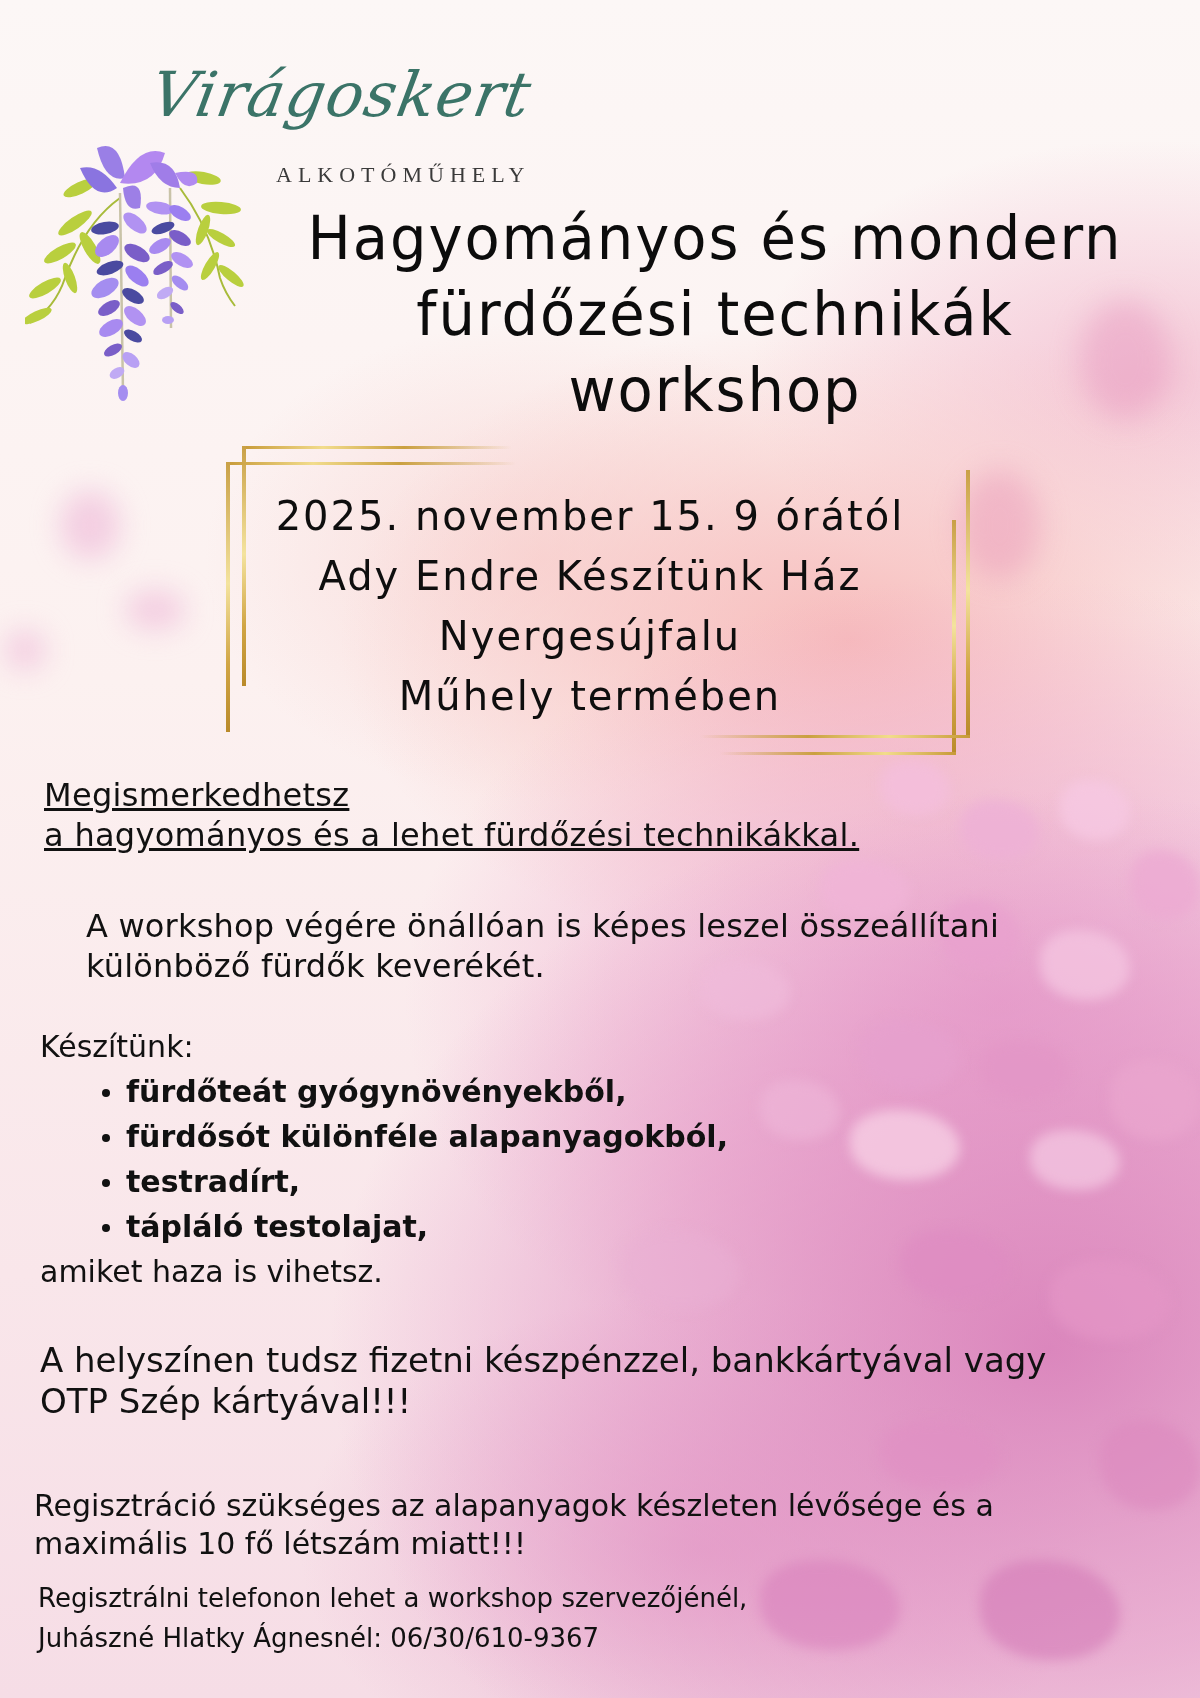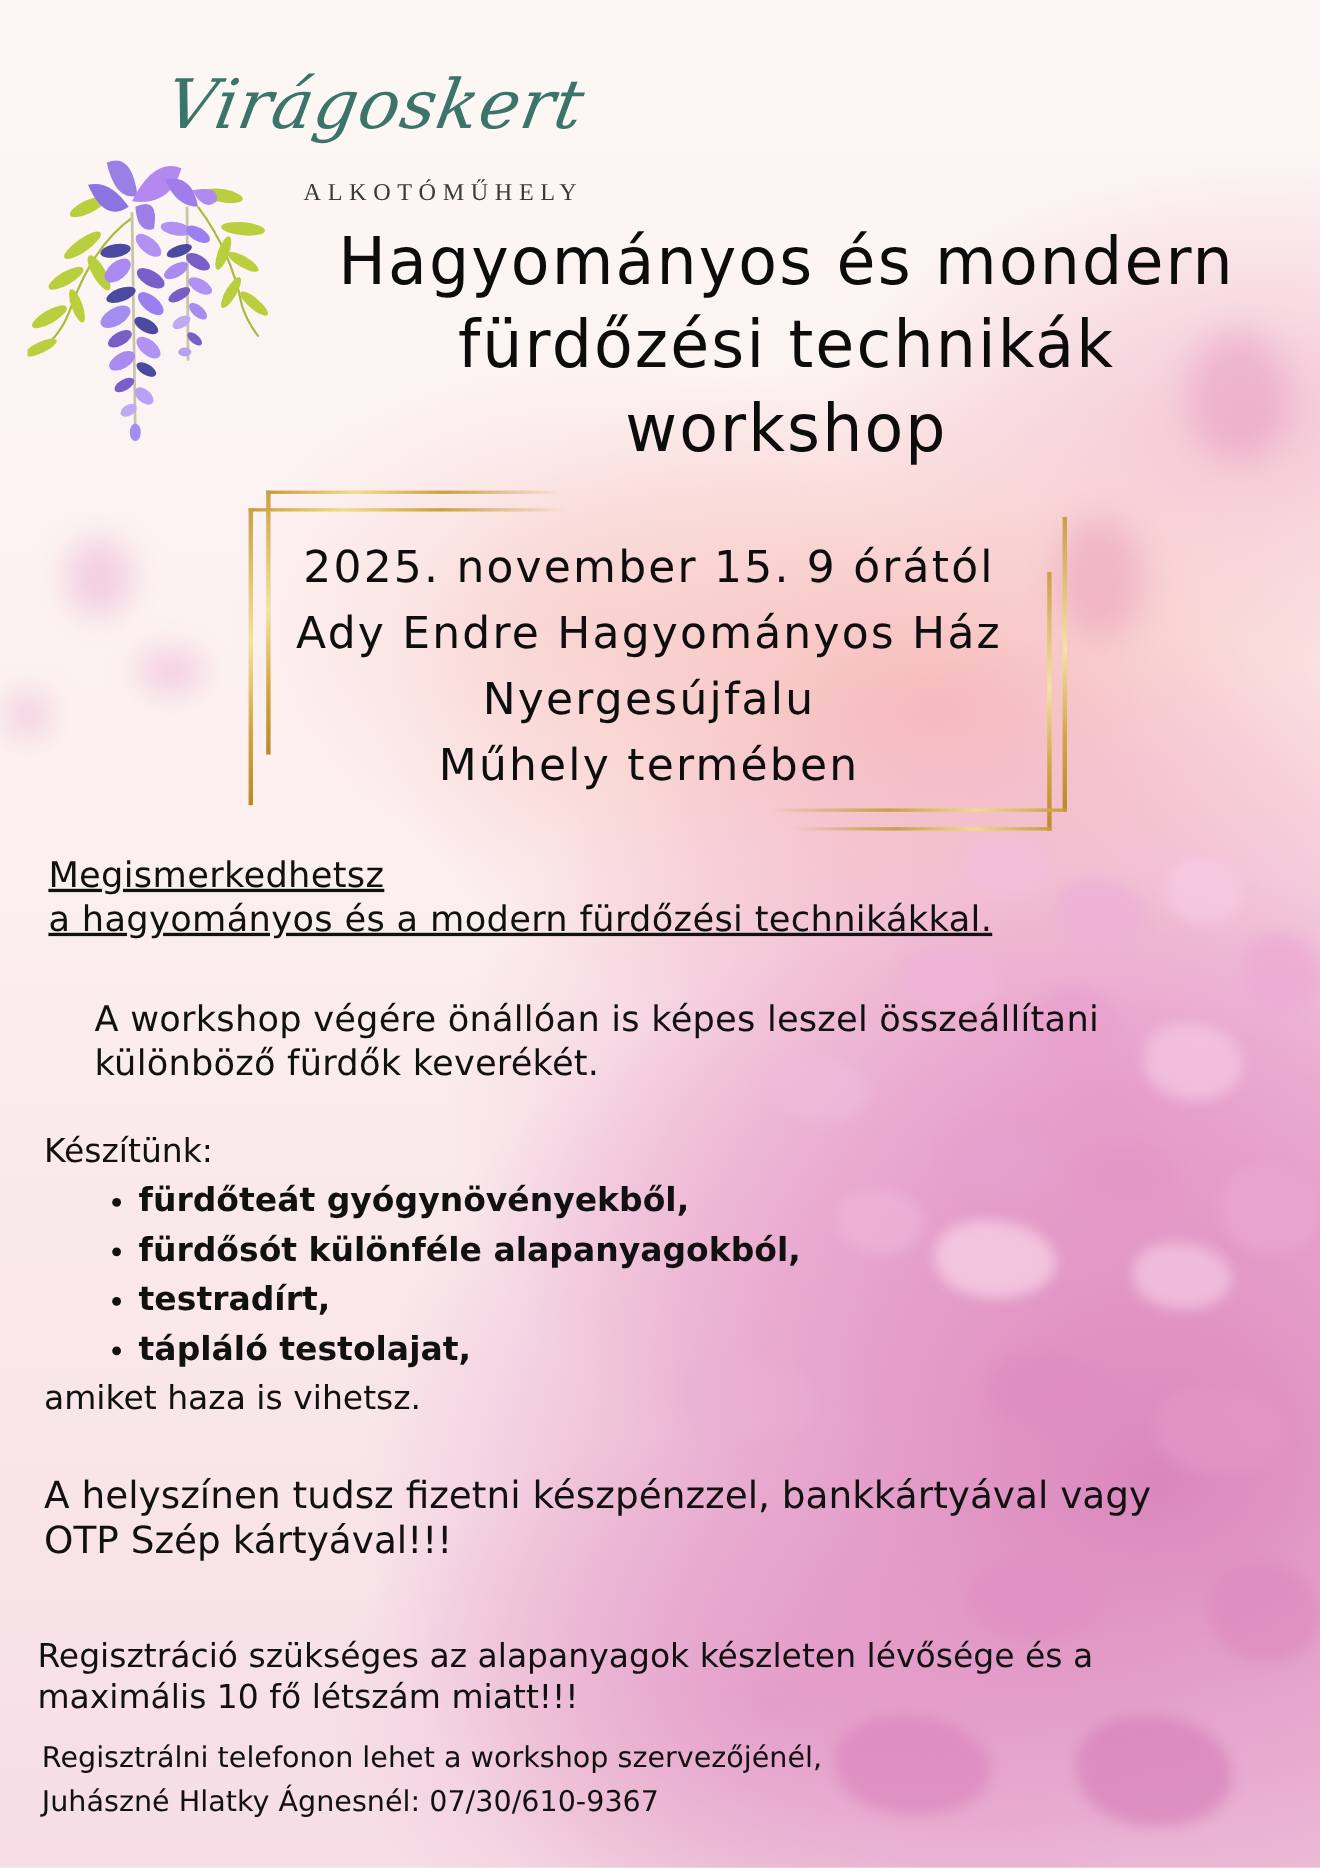--- a/index.html
+++ b/index.html
@@ -314,28 +314,28 @@
 
   <div class="gold-v" style="left:966px;top:470px;height:268px;"></div>
   <div class="gold-v" style="left:952px;top:520px;height:235px;"></div>
 
   <div class="gold-h rev" style="left:700px;top:735px;width:270px;"></div>
   <div class="gold-h rev" style="left:720px;top:752px;width:236px;"></div>
 </div>
 
 <div class="event-info">
   <div>2025. november 15. 9 órától</div>
-  <div>Ady Endre Hagyományos Ház</div>
+  <div>Ady Endre Készítünk Ház</div>
   <div>Nyergesújfalu</div>
   <div>Műhely termében</div>
 </div>
 
 <div class="body-text p-intro">
   <div>Megismerkedhetsz</div>
-  <div>a hagyományos és a modern fürdőzési technikákkal.</div>
+  <div>a hagyományos és a lehet fürdőzési technikákkal.</div>
 </div>
 
 <div class="body-text p-outcome">
   <div>A workshop végére önállóan is képes leszel összeállítani</div>
   <div>különböző fürdők keverékét.</div>
 </div>
 
 <div class="body-text p-make">
   <div>Készítünk:</div>
   <ul>
@@ -352,14 +352,14 @@
   <div>OTP Szép kártyával!!!</div>
 </div>
 
 <div class="body-text p-reg">
   <div>Regisztráció szükséges az alapanyagok készleten lévősége és a</div>
   <div>maximális 10 fő létszám miatt!!!</div>
 </div>
 
 <div class="body-text p-contact">
   <div>Regisztrálni telefonon lehet a workshop szervezőjénél,</div>
-  <div>Juhászné Hlatky Ágnesnél: 07/30/610-9367</div>
+  <div>Juhászné Hlatky Ágnesnél: 06/30/610-9367</div>
 </div>
 
 </body></html>

